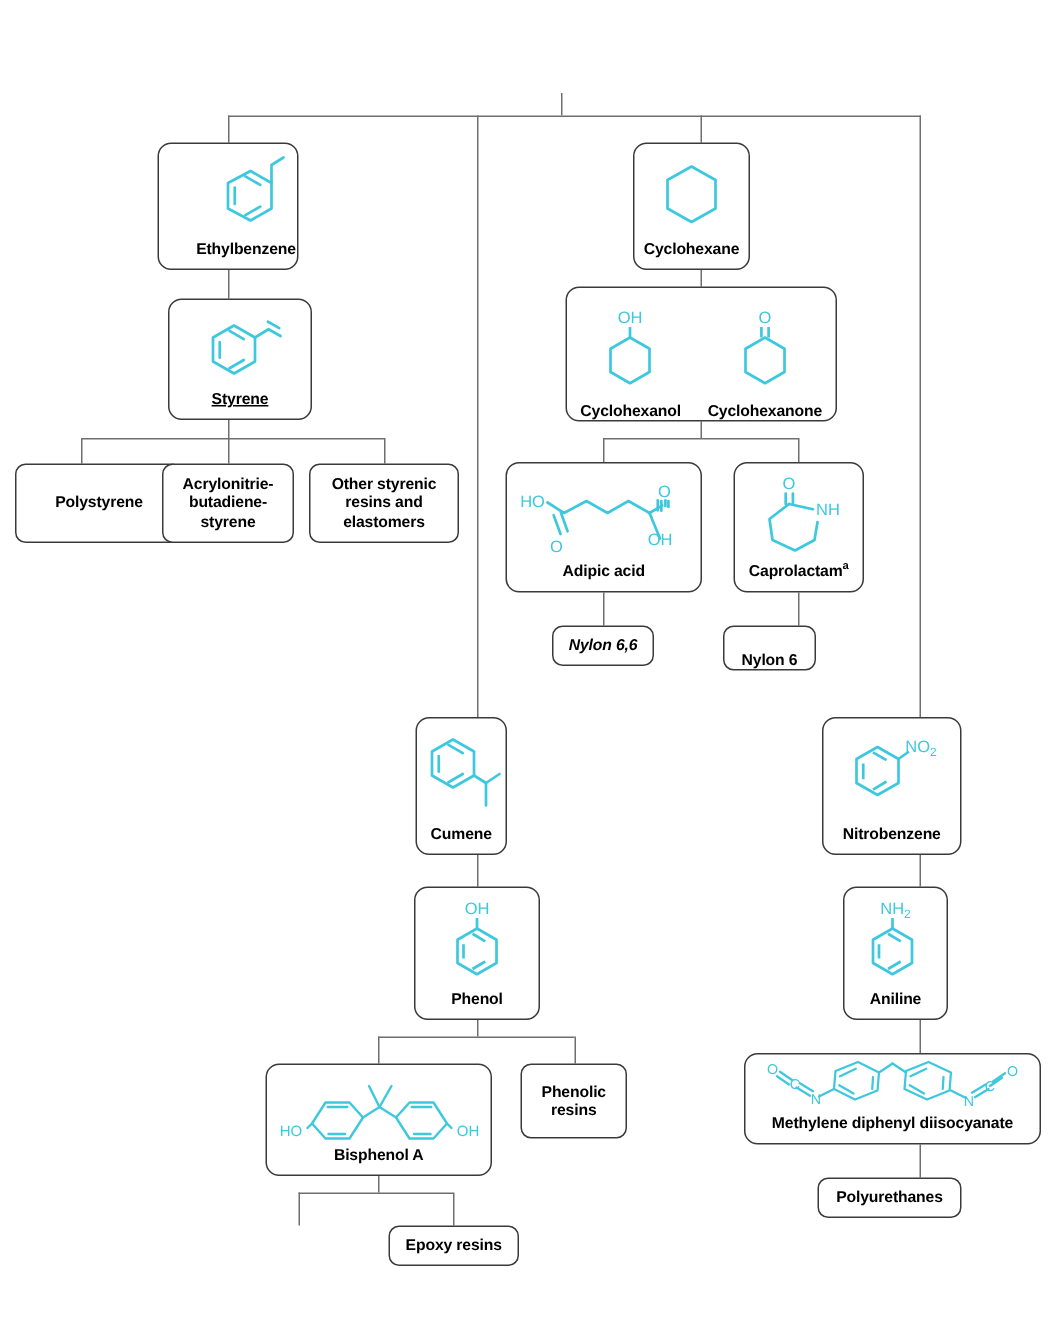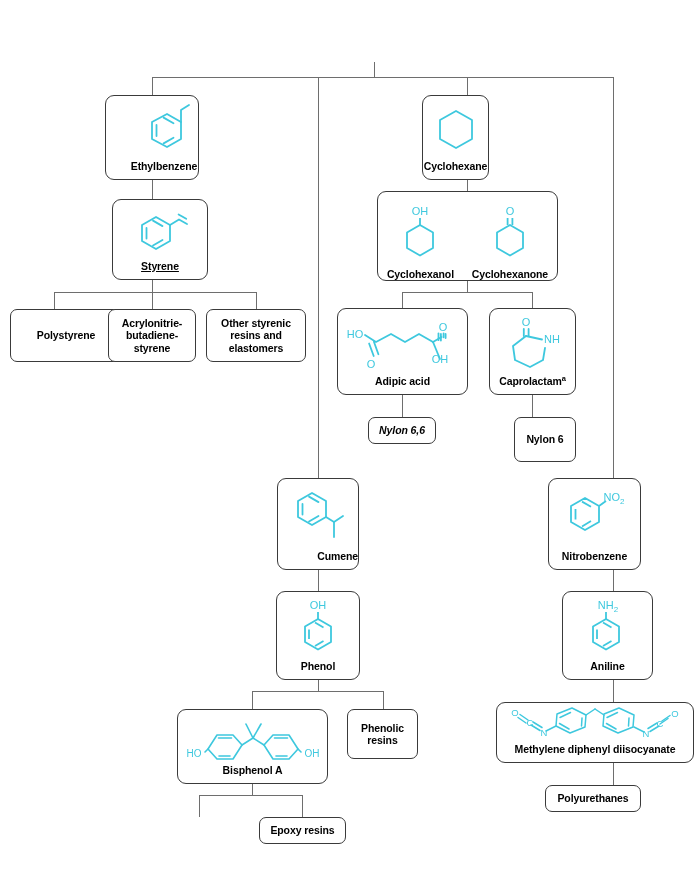--- a/index.html
+++ b/index.html
@@ -149,21 +149,21 @@
   </div>
 
   <div class="node plain" style="left:108px;top:309px;width:88px;height:53px;">
     <div class="lbl">Acrylonitrie-butadiene-styrene</div>
   </div>
 
   <div class="node plain" style="left:206px;top:309px;width:100px;height:53px;">
     <div class="lbl">Other styrenic resins and elastomers</div>
   </div>
 
-  <div class="node struct" style="left:422px;top:95px;width:67px;height:85px;">
+  <div class="node struct" style="left:422px;top:95px;width:78px;height:85px;">
     <div class="struct-art">
       <svg width="44" height="46" viewBox="0 0 44 46">
         <g fill="none" stroke="#3ec8de" stroke-width="1.8" stroke-linejoin="round">
           <polygon points="22,4 38,13 38,32 22,41 6,32 6,13"></polygon>
         </g>
       </svg>
     </div>
     <div class="lbl">Cyclohexane</div>
   </div>
 
@@ -233,25 +233,25 @@
         </g>
       </svg>
     </div>
     <div class="lbl"><span>Caprolactam</span><sup>a</sup></div>
   </div>
 
   <div class="node plain" style="left:368px;top:417px;width:68px;height:27px;font-style:italic;">
     <div class="lbl">Nylon 6,6</div>
   </div>
 
-  <div class="node plain" style="left:514px;top:417px;width:62px;height:45px;">
+  <div class="node plain" style="left:482px;top:417px;width:62px;height:30px;justify-content:flex-end;">
     <div class="lbl">Nylon 6</div>
   </div>
 
-  <div class="node struct" style="left:277px;top:478px;width:82px;height:92px;align-items:flex-end;">
+  <div class="node struct" style="left:277px;top:478px;width:61px;height:92px;">
     <div class="struct-art">
       <svg width="60" height="62" viewBox="0 0 60 62">
         <g fill="none" stroke="#3ec8de" stroke-width="1.8" stroke-linejoin="round" stroke-linecap="round">
           <polygon points="10,16 24,8 38,16 38,32 24,40 10,32"></polygon>
           <line x1="14.5" y1="19" x2="14.5" y2="29.5"></line>
           <line x1="21" y1="11.6" x2="30.5" y2="17.1"></line>
           <line x1="30.5" y1="31" x2="21" y2="36.5"></line>
           <polyline points="38,32 46,37 46,52"></polyline>
           <line x1="46" y1="37" x2="55" y2="31"></line>
         </g>
@@ -321,21 +321,21 @@
           <line x1="17.5" y1="22" x2="17.5" y2="32.5"></line>
           <line x1="24" y1="14.6" x2="33" y2="19.8"></line>
           <line x1="33" y1="34" x2="24" y2="39.4"></line>
           <line x1="41" y1="19" x2="48" y2="14"></line>
         </g>
       </svg>
     </div>
     <div class="lbl">Nitrobenzene</div>
   </div>
 
-  <div class="node struct" style="left:562px;top:591px;width:91px;height:89px;">
+  <div class="node struct" style="left:562px;top:591px;width:70px;height:89px;">
     <div class="struct-art">
       <svg width="54" height="60" viewBox="0 0 54 60">
         <text x="27" y="11" font-family="'Liberation Sans',sans-serif" font-size="11" fill="#3ec8de" text-anchor="middle">NH<tspan font-size="8" dy="3">2</tspan></text>
         <g fill="none" stroke="#3ec8de" stroke-width="1.8" stroke-linejoin="round">
           <line x1="25" y1="14" x2="25" y2="21"></line>
           <polygon points="25,21 38,28.5 38,44 25,51.5 12,44 12,28.5"></polygon>
           <line x1="16" y1="31.5" x2="16" y2="41"></line>
           <line x1="22" y1="24.5" x2="30.5" y2="29.6"></line>
           <line x1="30.5" y1="43" x2="22" y2="48"></line>
         </g>

